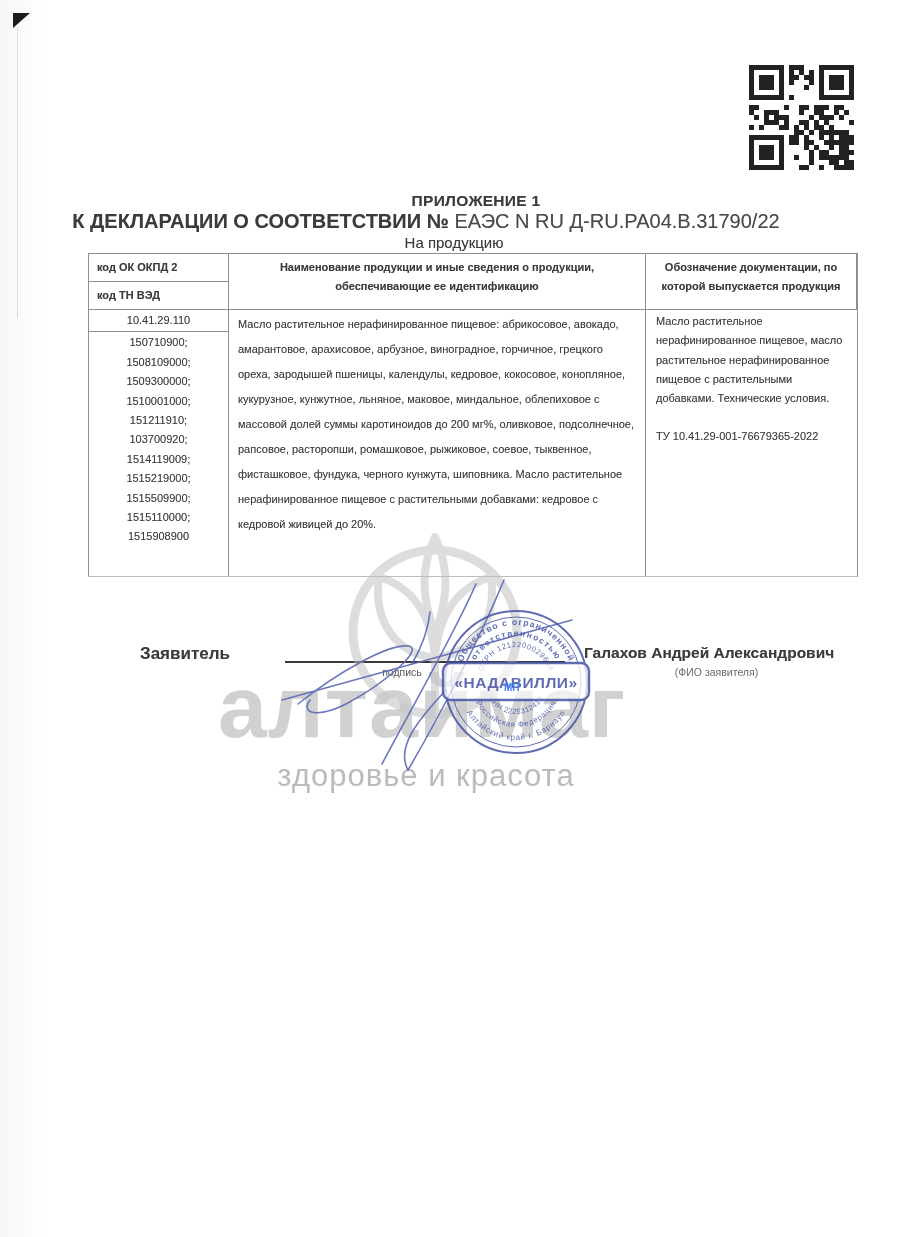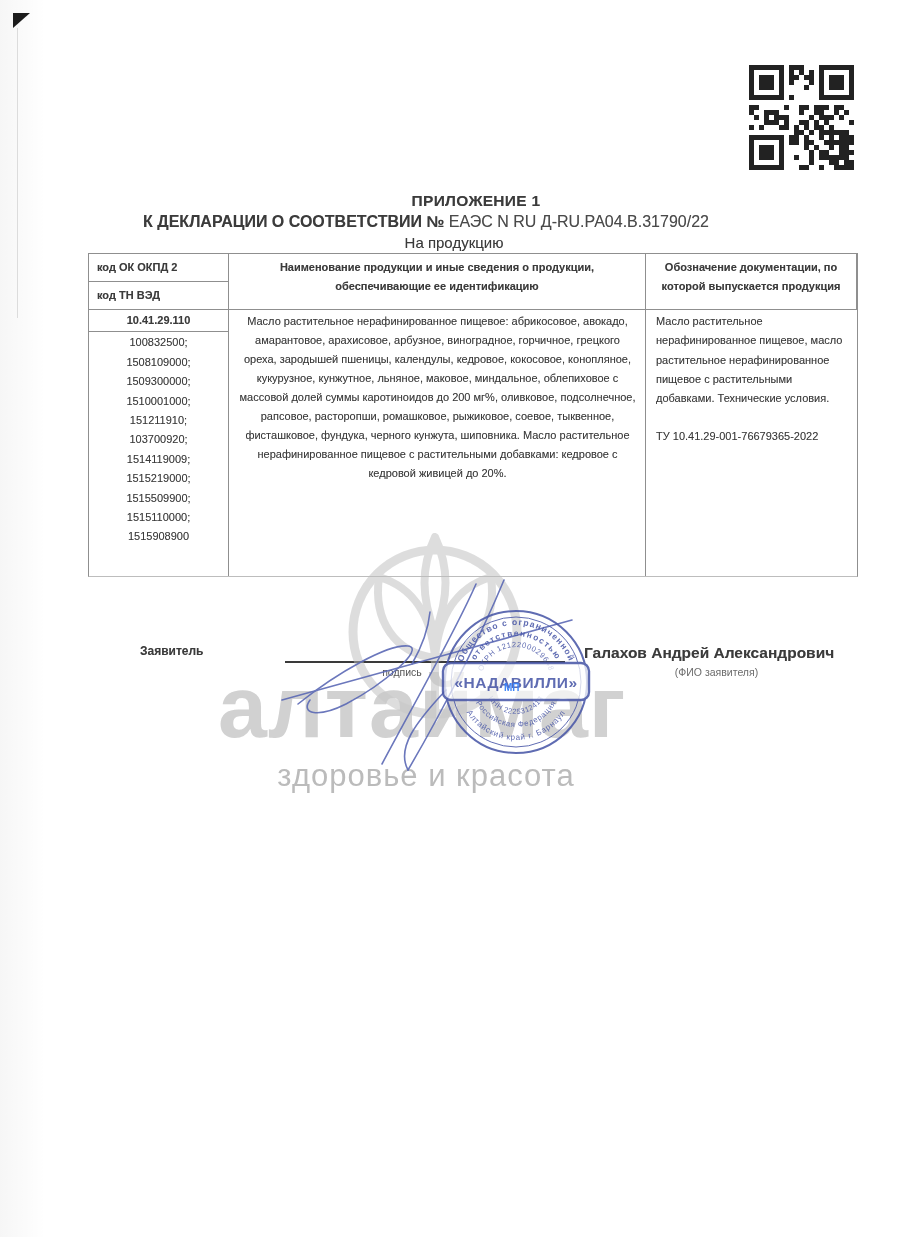--- a/index.html
+++ b/index.html
@@ -16,43 +16,43 @@
   .doc-text{text-shadow:0 0 .5px rgba(70,70,70,.4);}
   
   .corner-mark{position:absolute;left:13px;top:13px;width:0;height:0;
     border-top:15px solid #1c1c1c;border-right:17px solid transparent;}
   .edge-line{position:absolute;left:17px;top:28px;width:1px;height:290px;background:#dcdcdc;}
   
   .qr{position:absolute;left:747px;top:64px;}
   
   .heading{position:absolute;left:0;top:190px;width:832px;text-align:center;line-height:21px;}
   .h1{font-weight:bold;font-size:15.5px;letter-spacing:.3px;transform:translateX(60px);}
-  .h2{font-size:16px;padding-left:20px;}
+  .h2{font-size:20px;padding-left:20px;}
   .h2 b{font-weight:bold;}
   .h2 .num{color:#4a4a4a;font-weight:normal;}
   .h3{font-size:15px;transform:translateX(38px);}
   
   .tbl{position:absolute;left:88px;top:253px;width:768px;
        border:1px solid #8f8f8f;border-bottom:1px solid #bdbdbd;
        display:grid;grid-template-columns:140px 417px 211px;font-size:11px;}
   .cell{border-right:1px solid #8f8f8f;}
   .cell:last-child{border-right:none;}
   .hcell{border-bottom:1px solid #8f8f8f;font-weight:bold;line-height:19px;}
   .hc1 div{padding:4px 0 4px 8px;}
   .hc1 .l1{border-bottom:1px solid #8f8f8f;}
   .hc2,.hc3{display:flex;align-items:flex-start;justify-content:center;text-align:center;padding:4px 6px;}
   .bcell{min-height:258px;}
   .bc1{text-align:center;line-height:19.4px;}
-  .bc1 .okpd{border-bottom:1px solid #8f8f8f;padding:1px 0;font-weight:bold;}
+  .bc1 .okpd{border-bottom:1px solid #8f8f8f;padding:1px 0;}
   .bc1 .codes{padding-top:1px;}
-  .bc2{padding:2px 8px 6px 9px;line-height:19px;text-align:center;}
+  .bc2{padding:2px 8px 6px 9px;line-height:25px;text-align:left;}
   .bc3{padding:2px 6px 6px 10px;line-height:19.3px;}
   .bc3 .tu{margin-top:19px;}
   
-  .applicant{position:absolute;left:140px;top:644px;font-size:12px;font-weight:bold;}
+  .applicant{position:absolute;left:140px;top:644px;font-size:17px;font-weight:bold;}
   .sig-line{position:absolute;left:285px;top:661px;width:280px;height:2px;background:#3a3a3a;}
   .sig-caption{position:absolute;left:342px;top:666px;width:120px;text-align:center;font-size:10.5px;color:#555;}
   .applicant-name{position:absolute;left:584px;top:644px;font-size:15.5px;font-weight:bold;white-space:nowrap;}
   .name-caption{position:absolute;left:584px;top:666px;width:265px;text-align:center;font-size:10.5px;color:#6b6b6b;}
   .mp{position:absolute;left:504px;top:682px;font-size:10px;font-weight:bold;color:#3b82f6;z-index:7;}
   
   .wm-logo{position:absolute;left:340px;top:533px;z-index:3;opacity:.5;pointer-events:none;}
   .wm-brand{position:absolute;left:218px;top:656px;width:470px;z-index:3;
     font-size:88px;font-weight:bold;color:#c9c9c9;letter-spacing:1px;opacity:.85;pointer-events:none;}
   .wm-tagline{position:absolute;left:0;top:758px;width:852px;text-align:center;z-index:3;
@@ -216,21 +216,21 @@
     <div class="cell hcell hc2">
       <span>Наименование продукции и иные сведения о продукции, обеспечивающие ее идентификацию</span>
     </div>
     <div class="cell hcell hc3">
       <span>Обозначение документации, по которой выпускается продукция</span>
     </div>
 
     <div class="cell bcell bc1">
       <div class="okpd">10.41.29.110</div>
       <div class="codes">
-        <div>100832500;</div>
+        <div>150710900;</div>
         <div>1508109000;</div>
         <div>1509300000;</div>
         <div>1510001000;</div>
         <div>151211910;</div>
         <div>103700920;</div>
         <div>1514119009;</div>
         <div>1515219000;</div>
         <div>1515509900;</div>
         <div>1515110000;</div>
         <div>1515908900</div>

